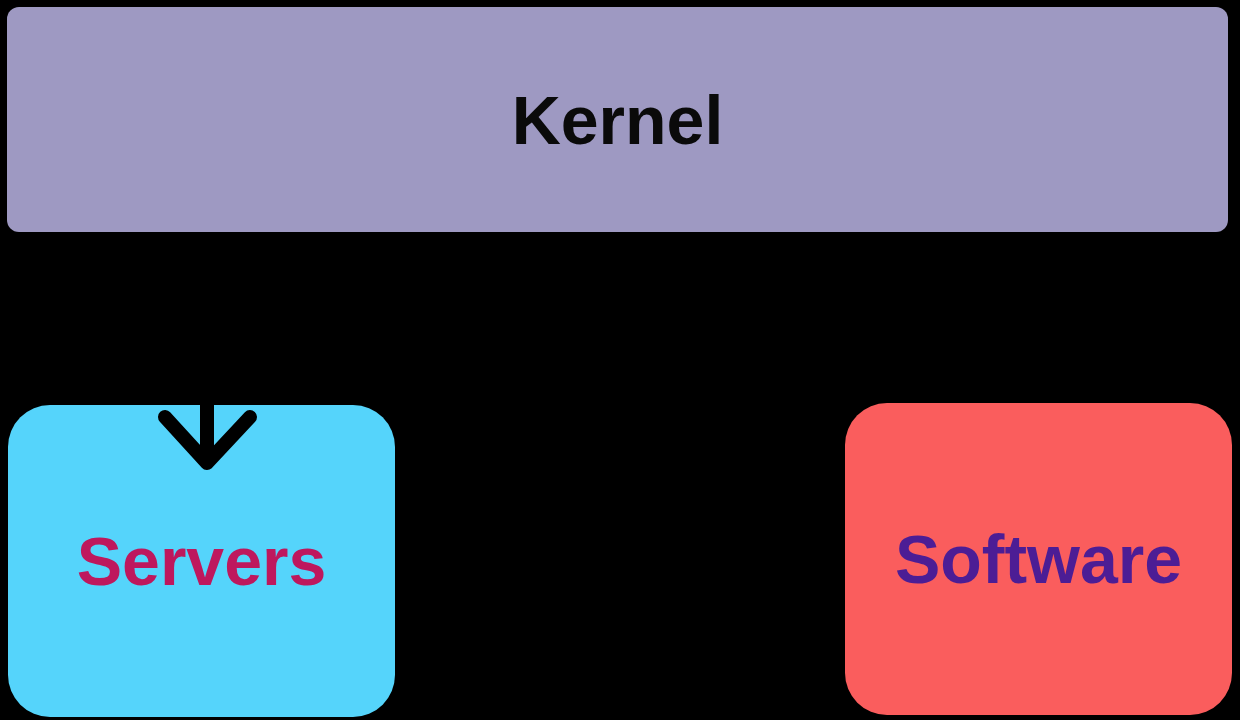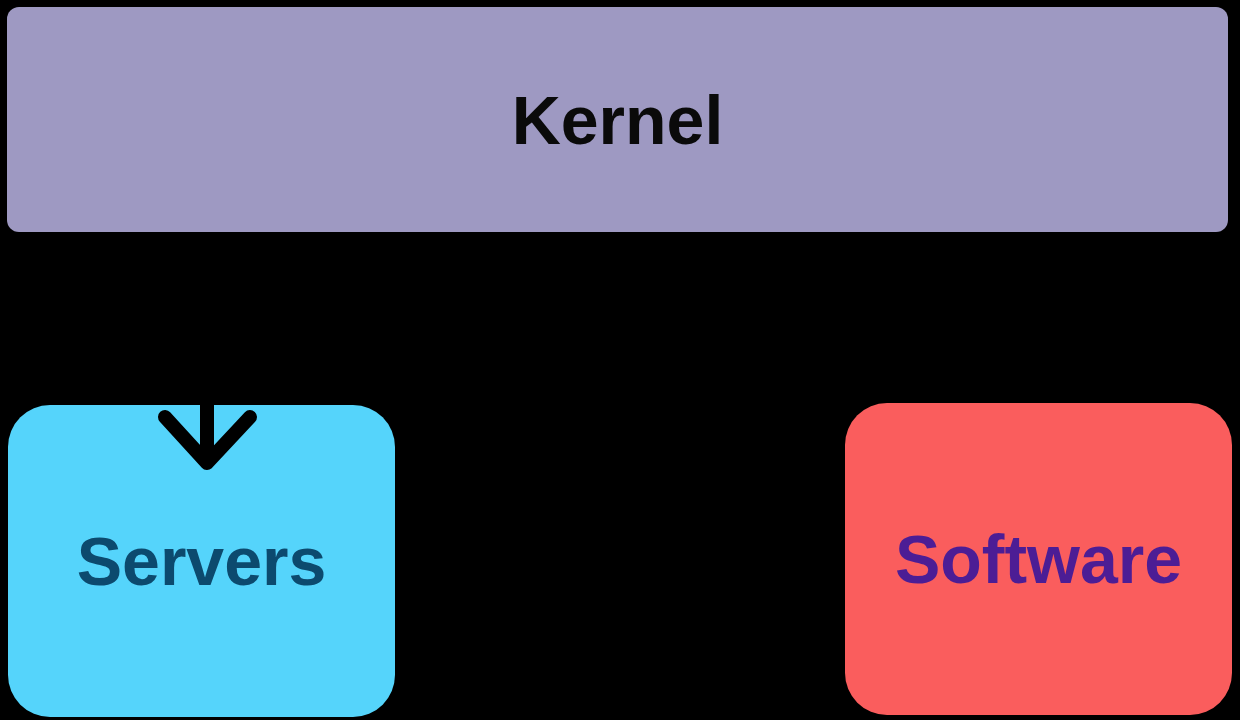--- a/index.html
+++ b/index.html
@@ -59,21 +59,21 @@
 </head>
 <body>
 
 <div class="canvas" style="background-color: rgb(0, 0, 0);">
 
   <div class="node node-kernel" style="background-color: rgb(158, 153, 194);">
     <span class="label" style="color: rgb(10, 10, 10);">Kernel</span>
   </div>
 
   <div class="node node-servers" style="background-color: rgb(85, 212, 251);">
-    <span class="label" style="color: #0c4a6e;">Servers</span>
+    <span class="label" style="color: #be185d;">Servers</span>
   </div>
 
   <div class="node node-software" style="background-color: rgb(250, 93, 93);">
     <span class="label" style="color: #4c1d95;">Software</span>
   </div>
 
   <svg class="overlay" viewBox="0 0 1240 720" xmlns="http://www.w3.org/2000/svg">
 
     <g fill="none" stroke-width="14" stroke-linecap="round" stroke-linejoin="round" stroke="#000000">
       <path d="M207 256 L207 461"></path>

